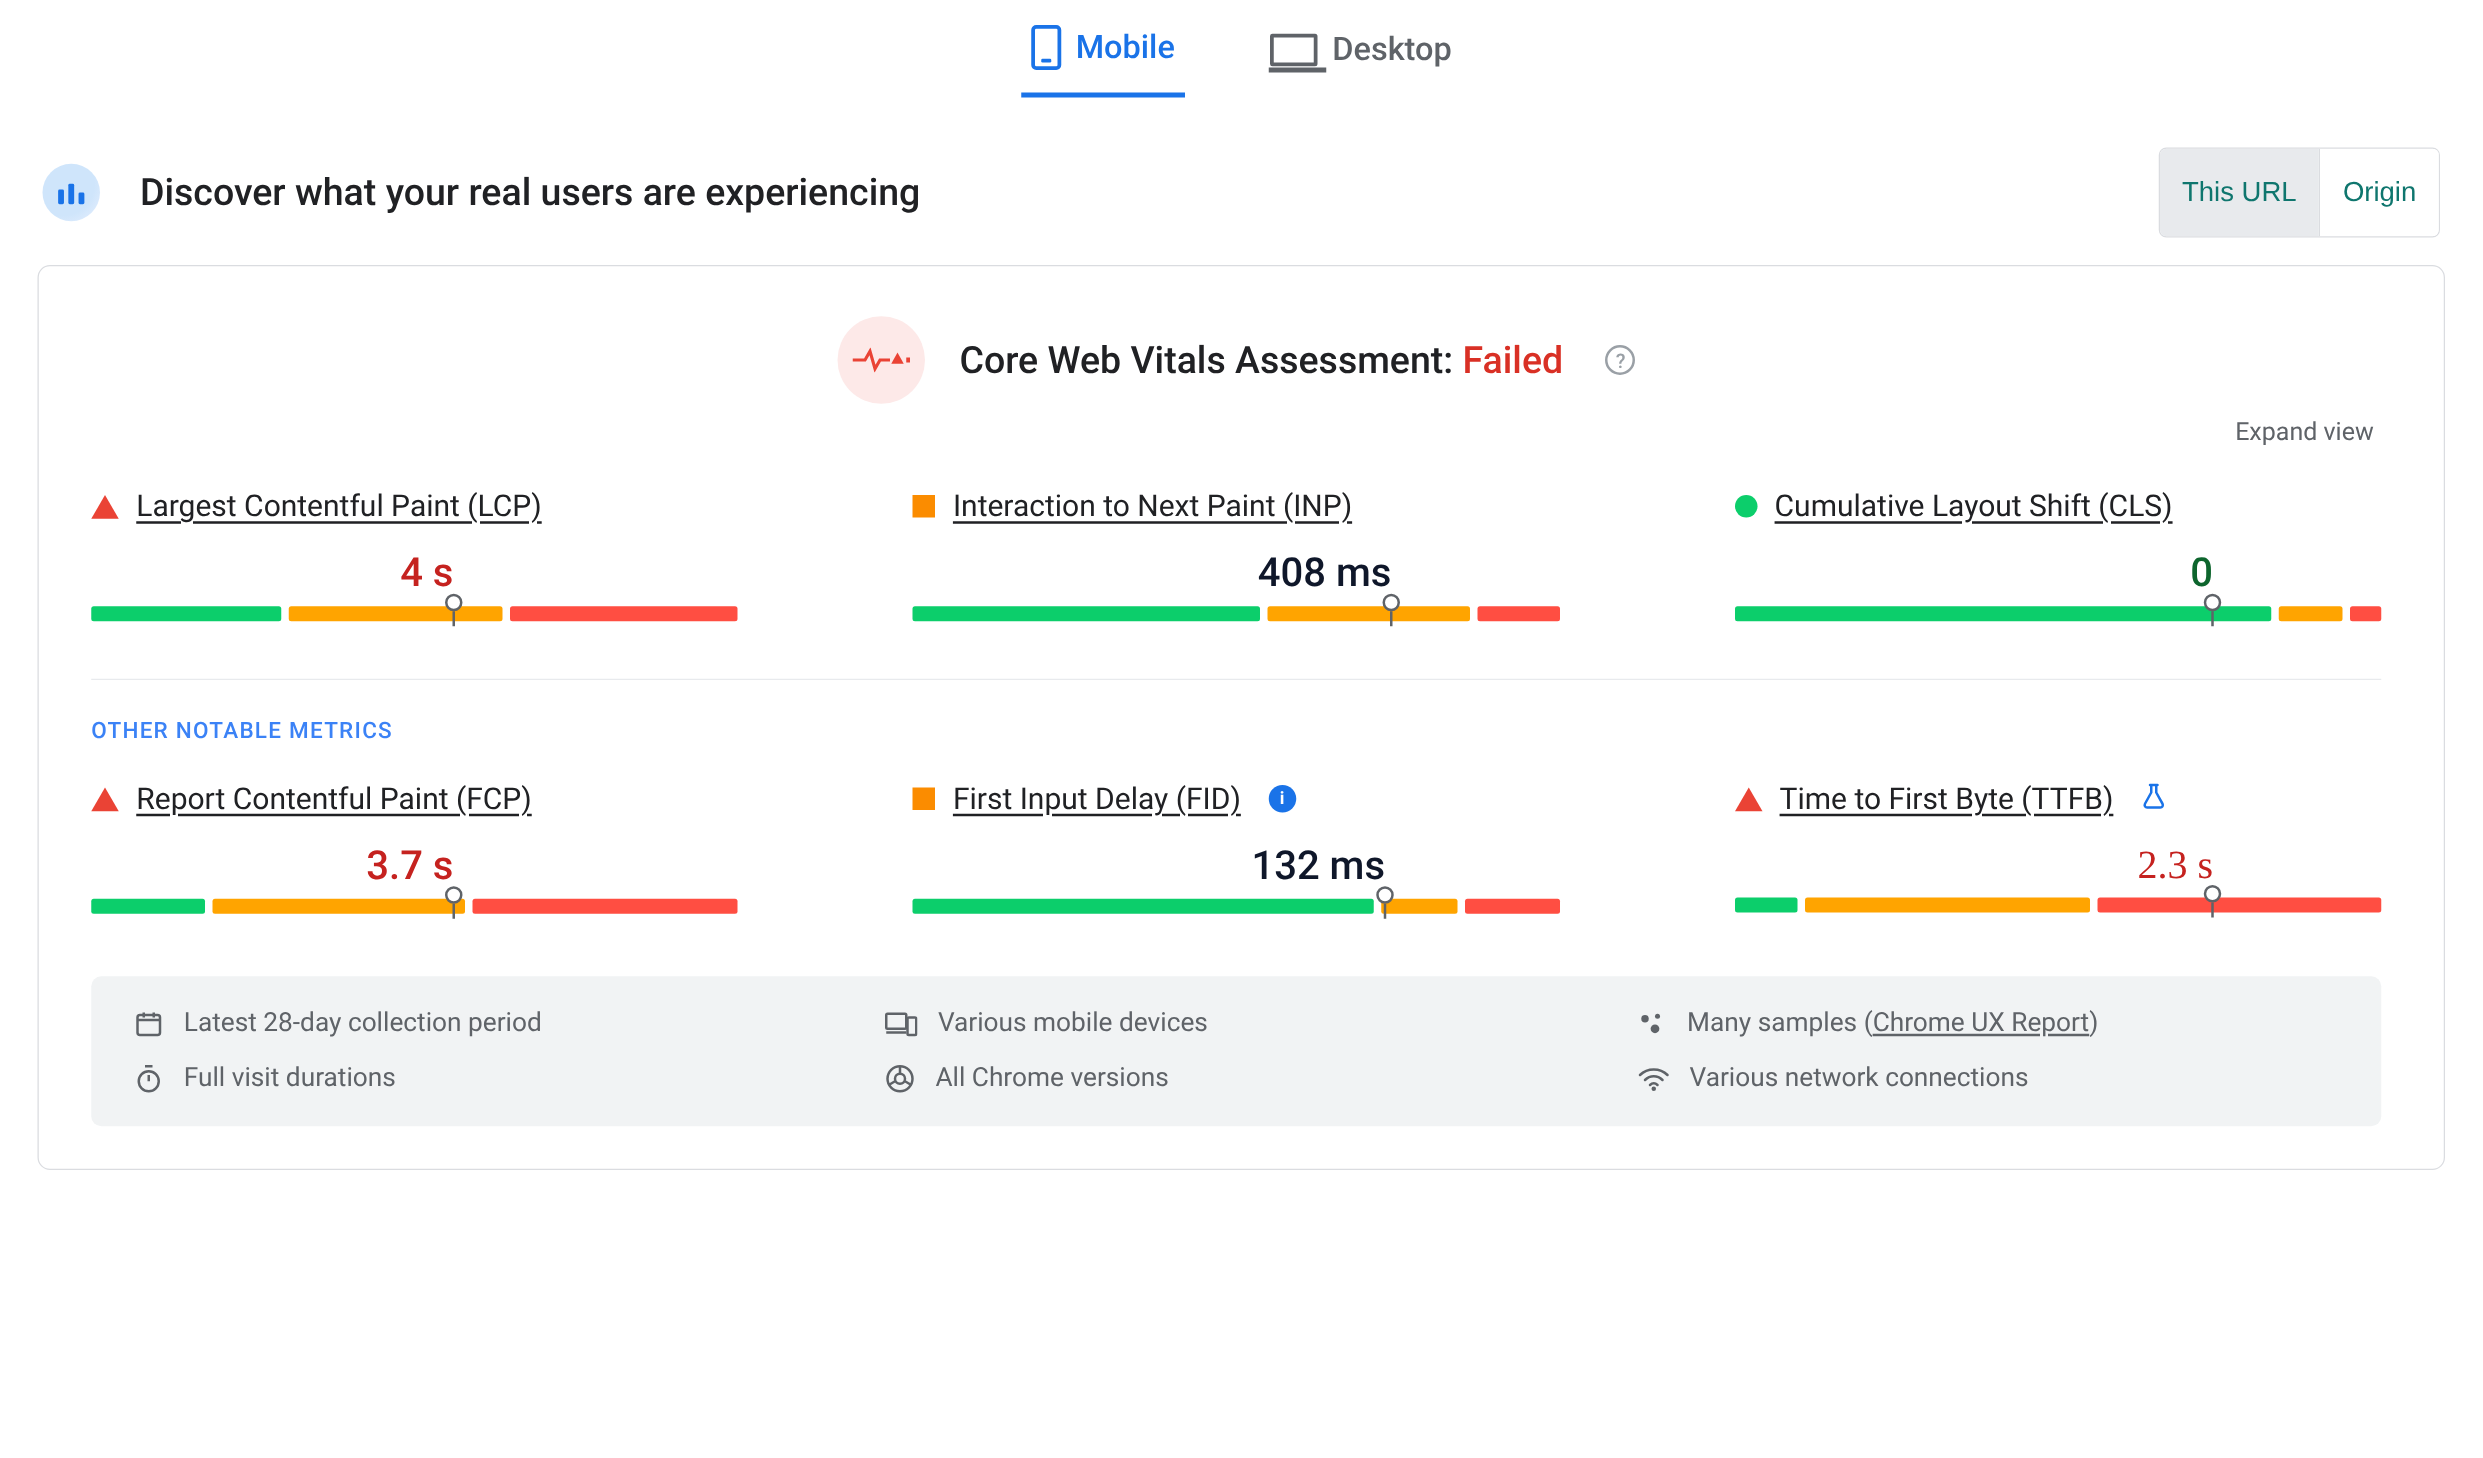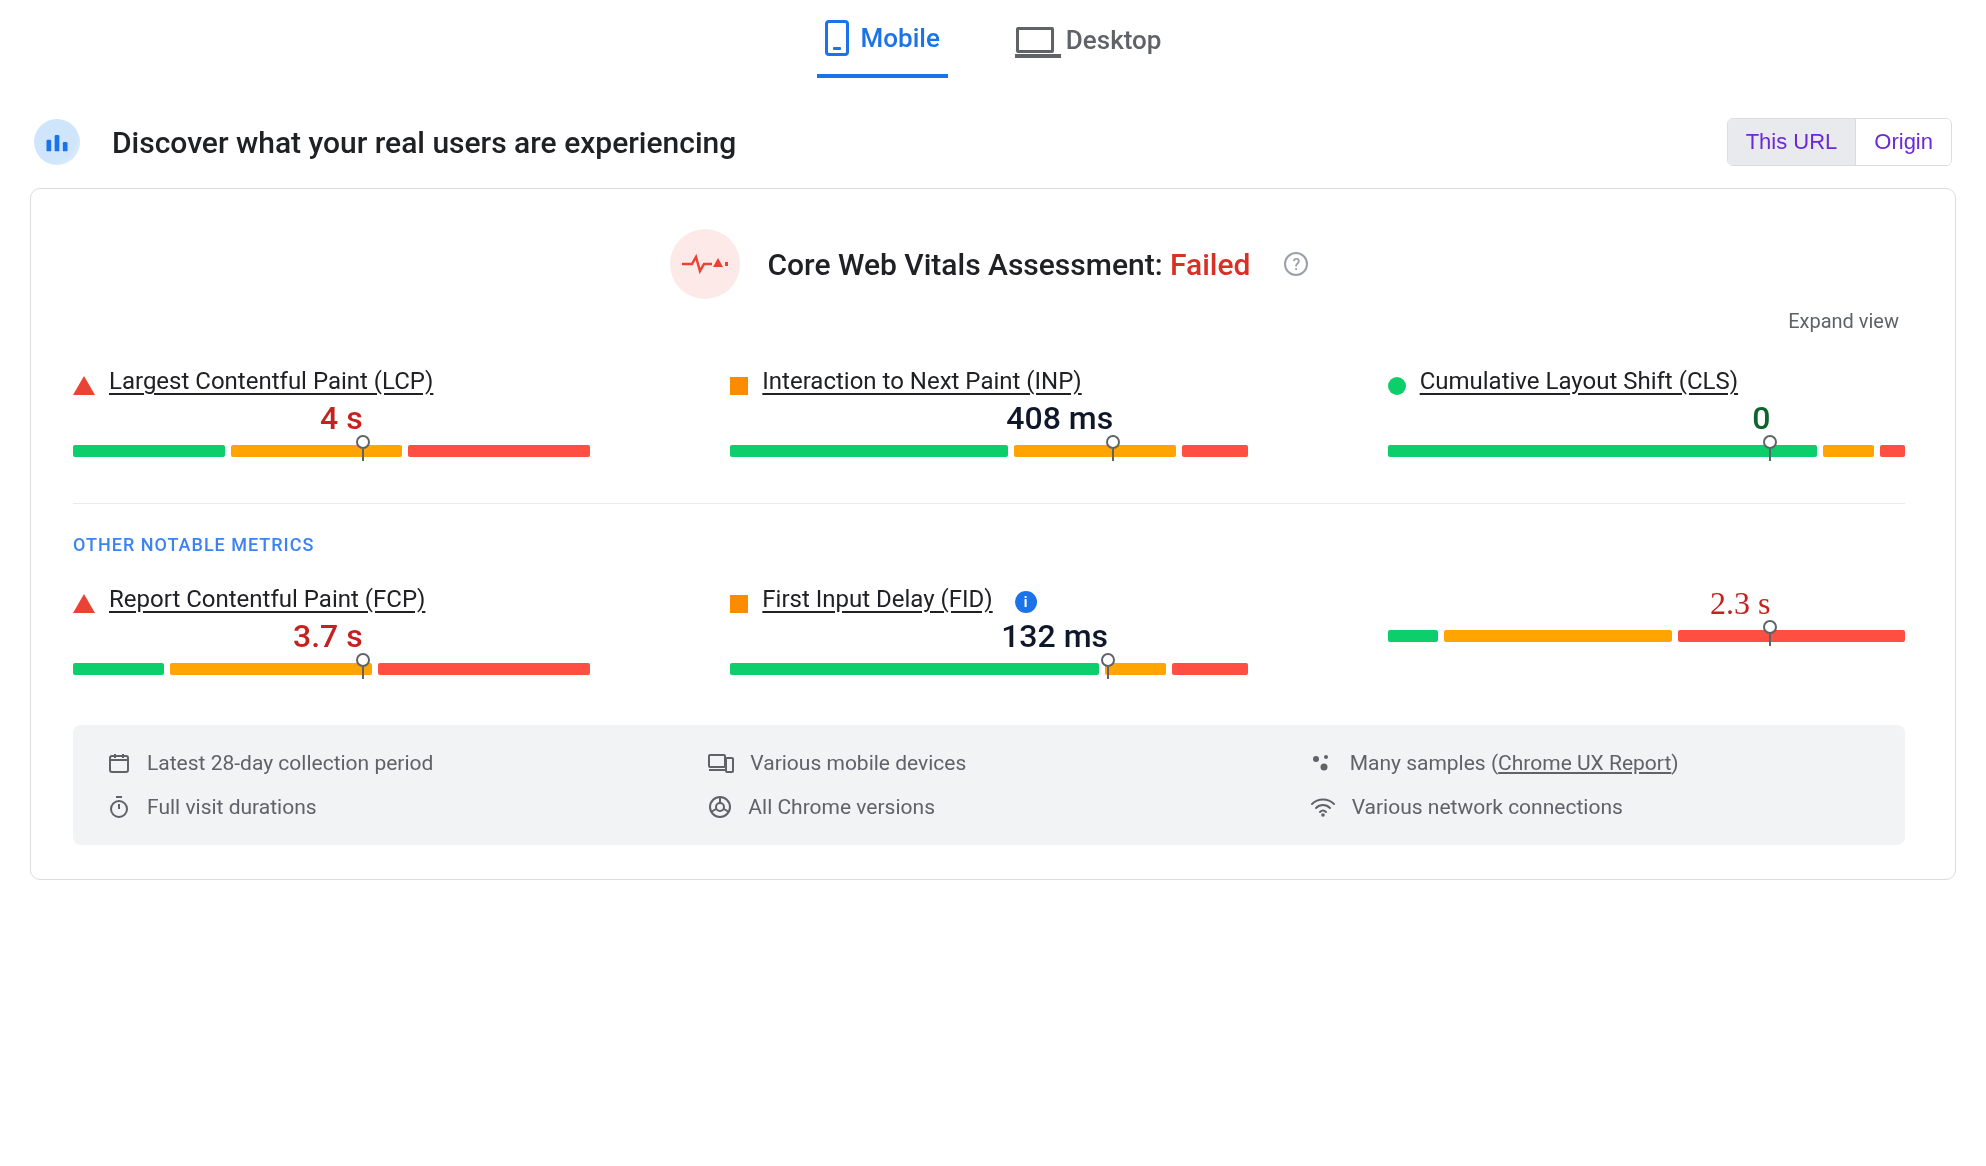--- a/index.html
+++ b/index.html
@@ -60,21 +60,21 @@
     width:46px; height:46px; border-radius:50%;
     background: radial-gradient(circle at 35% 35%, #cfe5fb 60%, #e8f0fe 100%);
     display:flex; align-items:center; justify-content:center;
   }
   .users-icon svg { display:block; }
   .header-title { font-size: 30px; font-weight:500; color:#202124; }
   .scope-toggle {
     display:flex; border:1px solid #dadce0; border-radius:6px; overflow:hidden;
   }
   .scope-btn {
-    padding:10px 18px; font-size:22px; color:#6d28d9; cursor:pointer;
+    padding:22px 18px; font-size:22px; color:#0f766e; cursor:pointer;
     border:none; background:#fff;
   }
   .scope-btn.active { background:#e8eaed; }
   .scope-btn + .scope-btn { border-left:1px solid #dadce0; }
 
   
   .card {
     border:1px solid #dadce0; border-radius:10px;
     padding: 40px 50px 34px 42px;
   }
@@ -92,21 +92,21 @@
     width:24px; height:24px; border:2px solid #9aa0a6; border-radius:50%;
     display:inline-flex; align-items:center; justify-content:center;
     color:#9aa0a6; font-size:16px; font-weight:500; cursor:pointer;
     margin-left:6px;
   }
   .expand-row { text-align:right; color:#5f6368; font-size:20px; margin: 4px 6px 34px 0; cursor:pointer; }
 
   
   .metrics { display:grid; grid-template-columns: repeat(3, 1fr); gap:70px 140px; }
   .metric { }
-  .metric-head { display:flex; align-items:flex-end; gap:14px; margin-bottom:4px; }
+  .metric-head { display:flex; align-items:center; gap:14px; margin-bottom:20px; }
   .shape { width:20px; height:20px; display:inline-block; }
   .tri-red {
     width:0; height:0; border-left:11px solid transparent; border-right:11px solid transparent;
     border-bottom:19px solid #ea4335;
   }
   .sq-orange { background:#fb8c00; width:18px; height:18px; }
   .circle-green { background:#0cce6b; width:18px; height:18px; border-radius:50%; }
   .metric-name {
     font-size:24px; text-decoration: underline; text-underline-offset:4px;
   }
@@ -303,20 +303,29 @@
         <div class="bar">
             <span class="seg g" style="flex:73"></span>
             <span class="seg o" style="flex:12"></span>
             <span class="seg r" style="flex:15"></span>
           </div>
         <span class="marker" style="left:73%;"></span>
       </div>
     </div>
 
     <div class="metric">
+      <div class="metric-head">
+        <span class="shape tri-red"></span>
+        <span class="metric-name">Time to First Byte (TTFB)</span>
+        <span class="flask-icon">
+          <svg width="20" height="22" viewBox="0 0 20 22">
+              <path d="M7 2h6M8 2v6l-5 9a2 2 0 0 0 1.8 3h10.4a2 2 0 0 0 1.8-3l-5-9V2" fill="none" stroke="#1a73e8" stroke-width="2" stroke-linecap="round" stroke-linejoin="round"></path>
+            </svg>
+        </span>
+      </div>
       <div class="metric-value-row">
           <span class="metric-value v-red" style="margin-right:26%;font-family:Liberation Serif, serif;">2.3 s</span>
         </div>
       <div class="bar-wrap">
         <div class="bar">
             <span class="seg g" style="flex:10"></span>
             <span class="seg o" style="flex:45"></span>
             <span class="seg r" style="flex:45"></span>
           </div>
         <span class="marker" style="left:74%;"></span>

